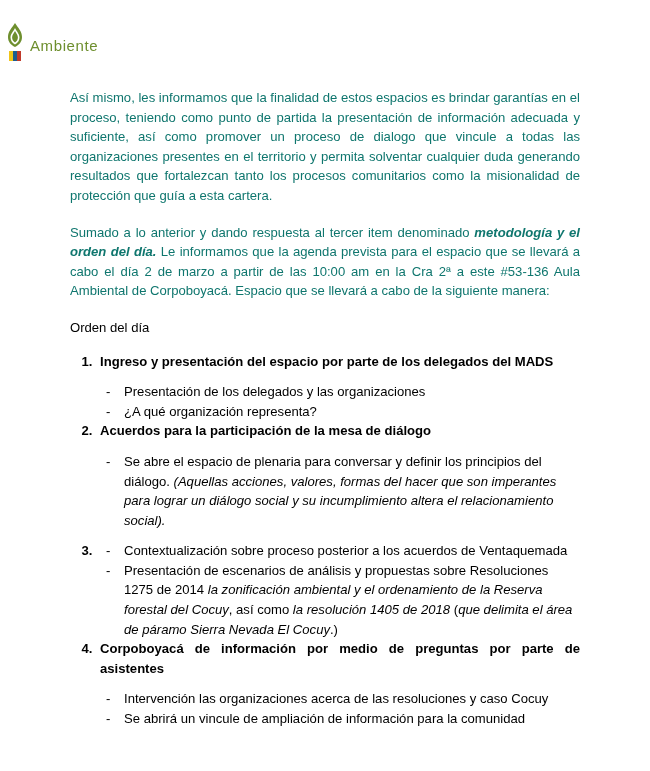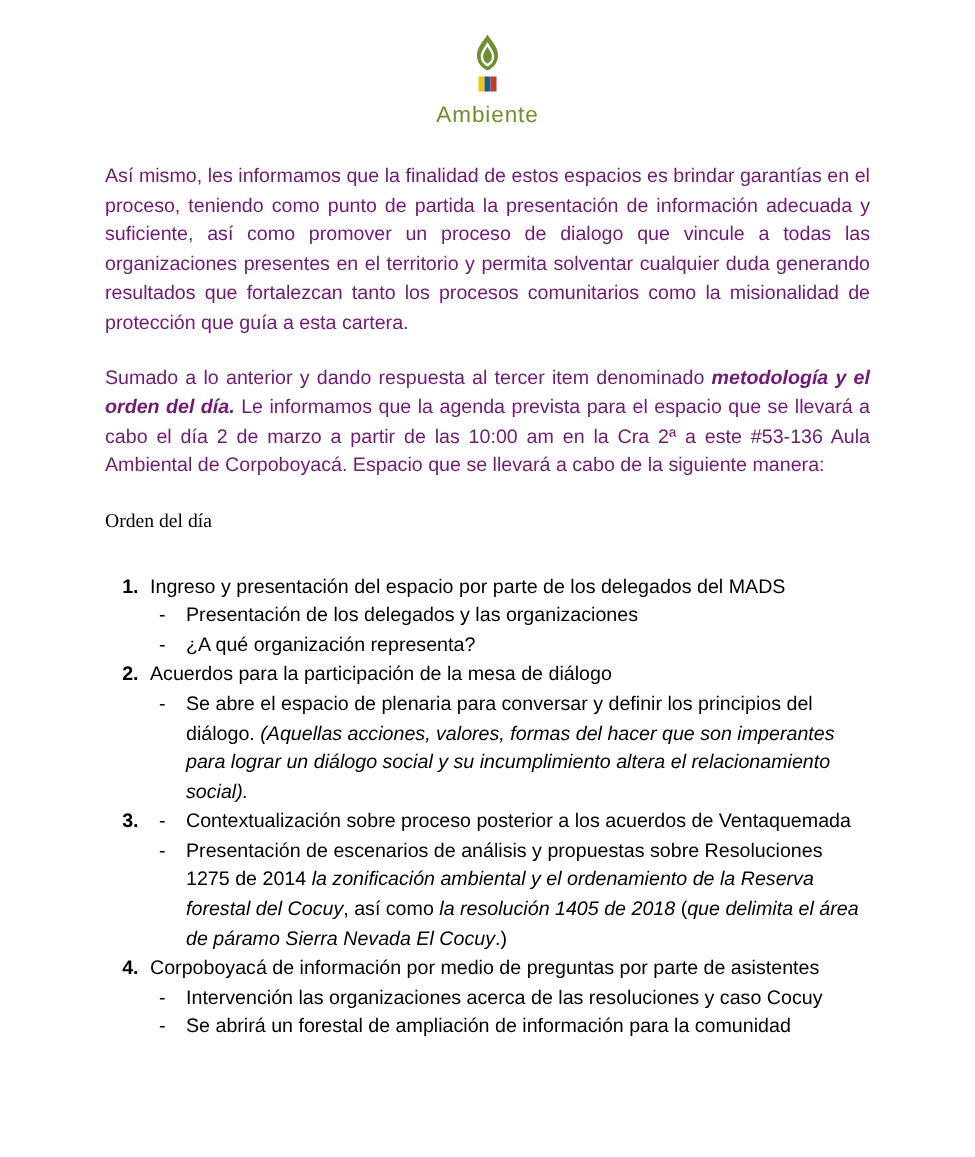--- a/index.html
+++ b/index.html
@@ -18,21 +18,20 @@
     width: 650px;
     height: 771px;
     position: relative;
     box-sizing: border-box;
     padding: 0;
   }
   
   .header {
     padding-top: 22px;
     display: flex;
-    flex-direction: column;
     align-items: center;
   }
   .logo-mark {
     width: 30px;
     height: 44px;
     position: relative;
   }
   .logo-mark svg { display: block; }
   .logo-text {
     margin-top: 2px;
@@ -45,50 +44,49 @@
   
   .content {
     padding: 0 70px 0 70px;
     margin-top: 22px;
   }
   p.para {
     font-size: 13.1px;
     line-height: 19.6px;
     text-align: justify;
     margin: 0 0 17px 0;
-    color: #701a75;
+    color: #0f766e;
   }
   p.para:last-child { margin-bottom: 0; }
   .bold-italic { font-weight: bold; font-style: italic; }
   .plain-title {
     font-size: 13.1px;
     line-height: 19.6px;
-    margin: 0 0 24px 0;
-    font-family: Liberation Serif, serif;
+    margin: 0 0 14px 0;
   }
   
   ol.agenda {
     margin: 0;
     padding-left: 26px;
     font-size: 13.1px;
     line-height: 19.6px;
   }
   ol.agenda > li {
     font-weight: bold;
     margin-bottom: 0px;
     text-align: justify;
     padding-left: 4px;
   }
   ol.agenda > li > .li-text {
     display: block;
-    font-weight: normal;
+    font-weight: bold;
   }
   ul.sub {
     list-style: none;
-    margin: 0 0 0 0;
+    margin: 11px 0 0 0;
     padding-left: 0;
     font-weight: normal;
   }
   ul.sub > li {
     position: relative;
     padding-left: 24px;
     font-weight: normal;
     text-align: left;
     margin-bottom: 0px;
   }
@@ -148,19 +146,19 @@
         <ul class="sub">
           <li>Contextualización sobre proceso posterior a los acuerdos de Ventaquemada</li>
           <li><span>Presentación de escenarios de análisis y propuestas sobre Resoluciones 1275 de 2014 </span><span class="it">la zonificación ambiental y el ordenamiento de la Reserva forestal del Cocuy</span><span>, así como </span><span class="it">la resolución 1405 de 2018 </span><span>(</span><span class="it">que delimita el área de páramo Sierra Nevada El Cocuy</span><span>.)</span></li>
         </ul>
       </li>
 
       <li>
         <span class="li-text">Corpoboyacá de información por medio de preguntas por parte de asistentes</span>
         <ul class="sub">
           <li>Intervención las organizaciones  acerca de las resoluciones y caso Cocuy</li>
-          <li>Se abrirá un forestal de ampliación de información para la comunidad</li>
+          <li>Se abrirá un vincule de ampliación de información para la comunidad</li>
         </ul>
       </li>
 
     </ol>
   </div>
 </div>
 
 </body></html>

